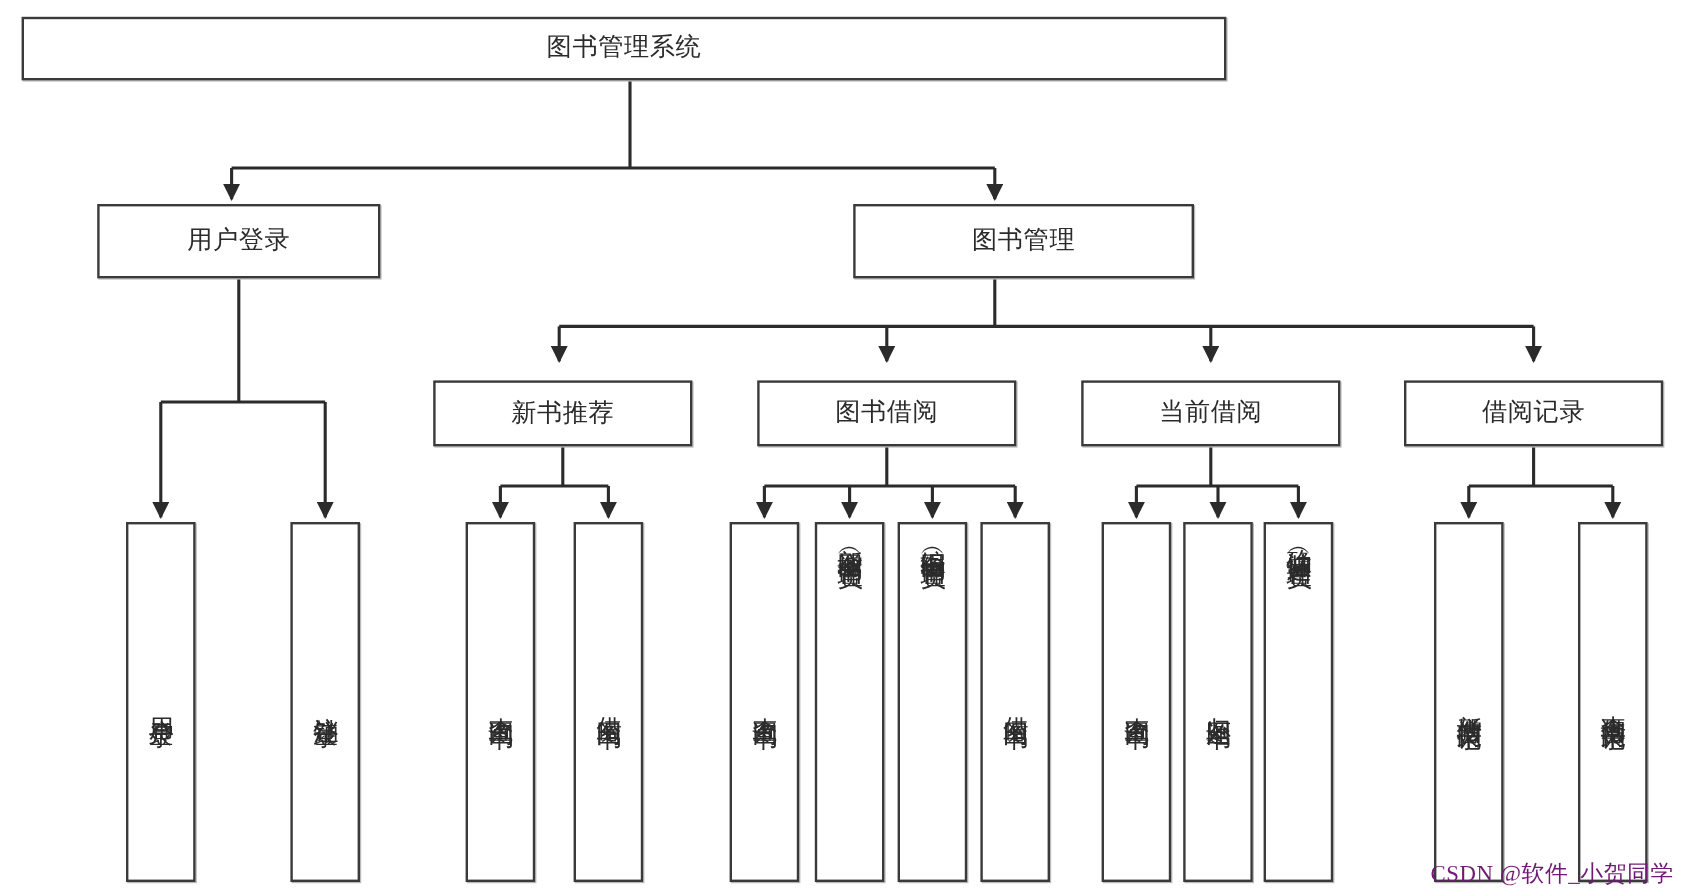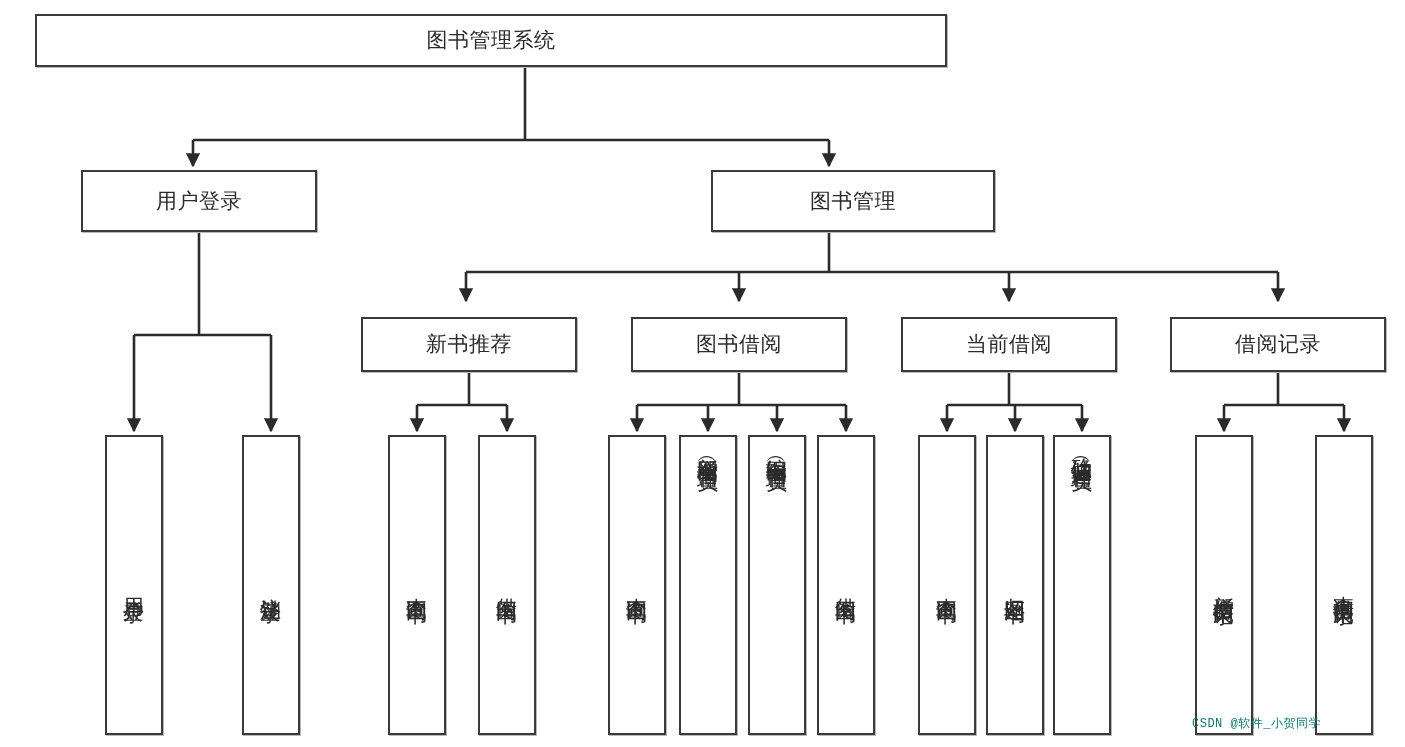--- a/index.html
+++ b/index.html
@@ -60,25 +60,25 @@
   }
   
   .node.vertical.center-v {
     align-items: center;
   }
   .node.vertical.center-v .node-label {
     padding-top: 0;
   }
   .watermark {
     position: absolute;
-    font-size: 12px;
-    color: #0f766e;
+    font-size: 19px;
+    color: #701a75;
     white-space: nowrap;
     letter-spacing: 0.5px;
-    font-family: Liberation Mono, monospace;
+    font-family: Liberation Serif, serif;
   }
 </style>
 </head>
 <body>
 
 <div id="canvas">
 
   <svg class="edges" viewBox="0 0 1405 747" xmlns="http://www.w3.org/2000/svg">
     <defs>
       <marker id="arrow" viewBox="0 0 10 10" refX="9" refY="5" markerWidth="5.5" markerHeight="5.5" orient="auto-start-reverse">
@@ -124,21 +124,21 @@
       <path d="M 1015 405 L 1015 431" marker-end="url(#arrow)"></path>
       <path d="M 1082 405 L 1082 431" marker-end="url(#arrow)"></path>
 
       <path d="M 1278 372 L 1278 405"></path>
       <path d="M 1224 405 L 1344 405"></path>
       <path d="M 1224 405 L 1224 431" marker-end="url(#arrow)"></path>
       <path d="M 1344 405 L 1344 431" marker-end="url(#arrow)"></path>
     </g>
   </svg>
 
-  <div class="node" style="left:35px; top:14px; width:912px; height:53px;text-align:center;">
+  <div class="node" style="left:18px; top:14px; width:1004px; height:53px;text-align:center;">
     <span class="node-label">图书管理系统</span>
   </div>
 
   <div class="node" style="left:81px; top:170px; width:236px; height:62px;">
     <span class="node-label">用户登录</span>
   </div>
 
   <div class="node" style="left:711px; top:170px; width:284px; height:62px;">
     <span class="node-label">图书管理</span>
   </div>

